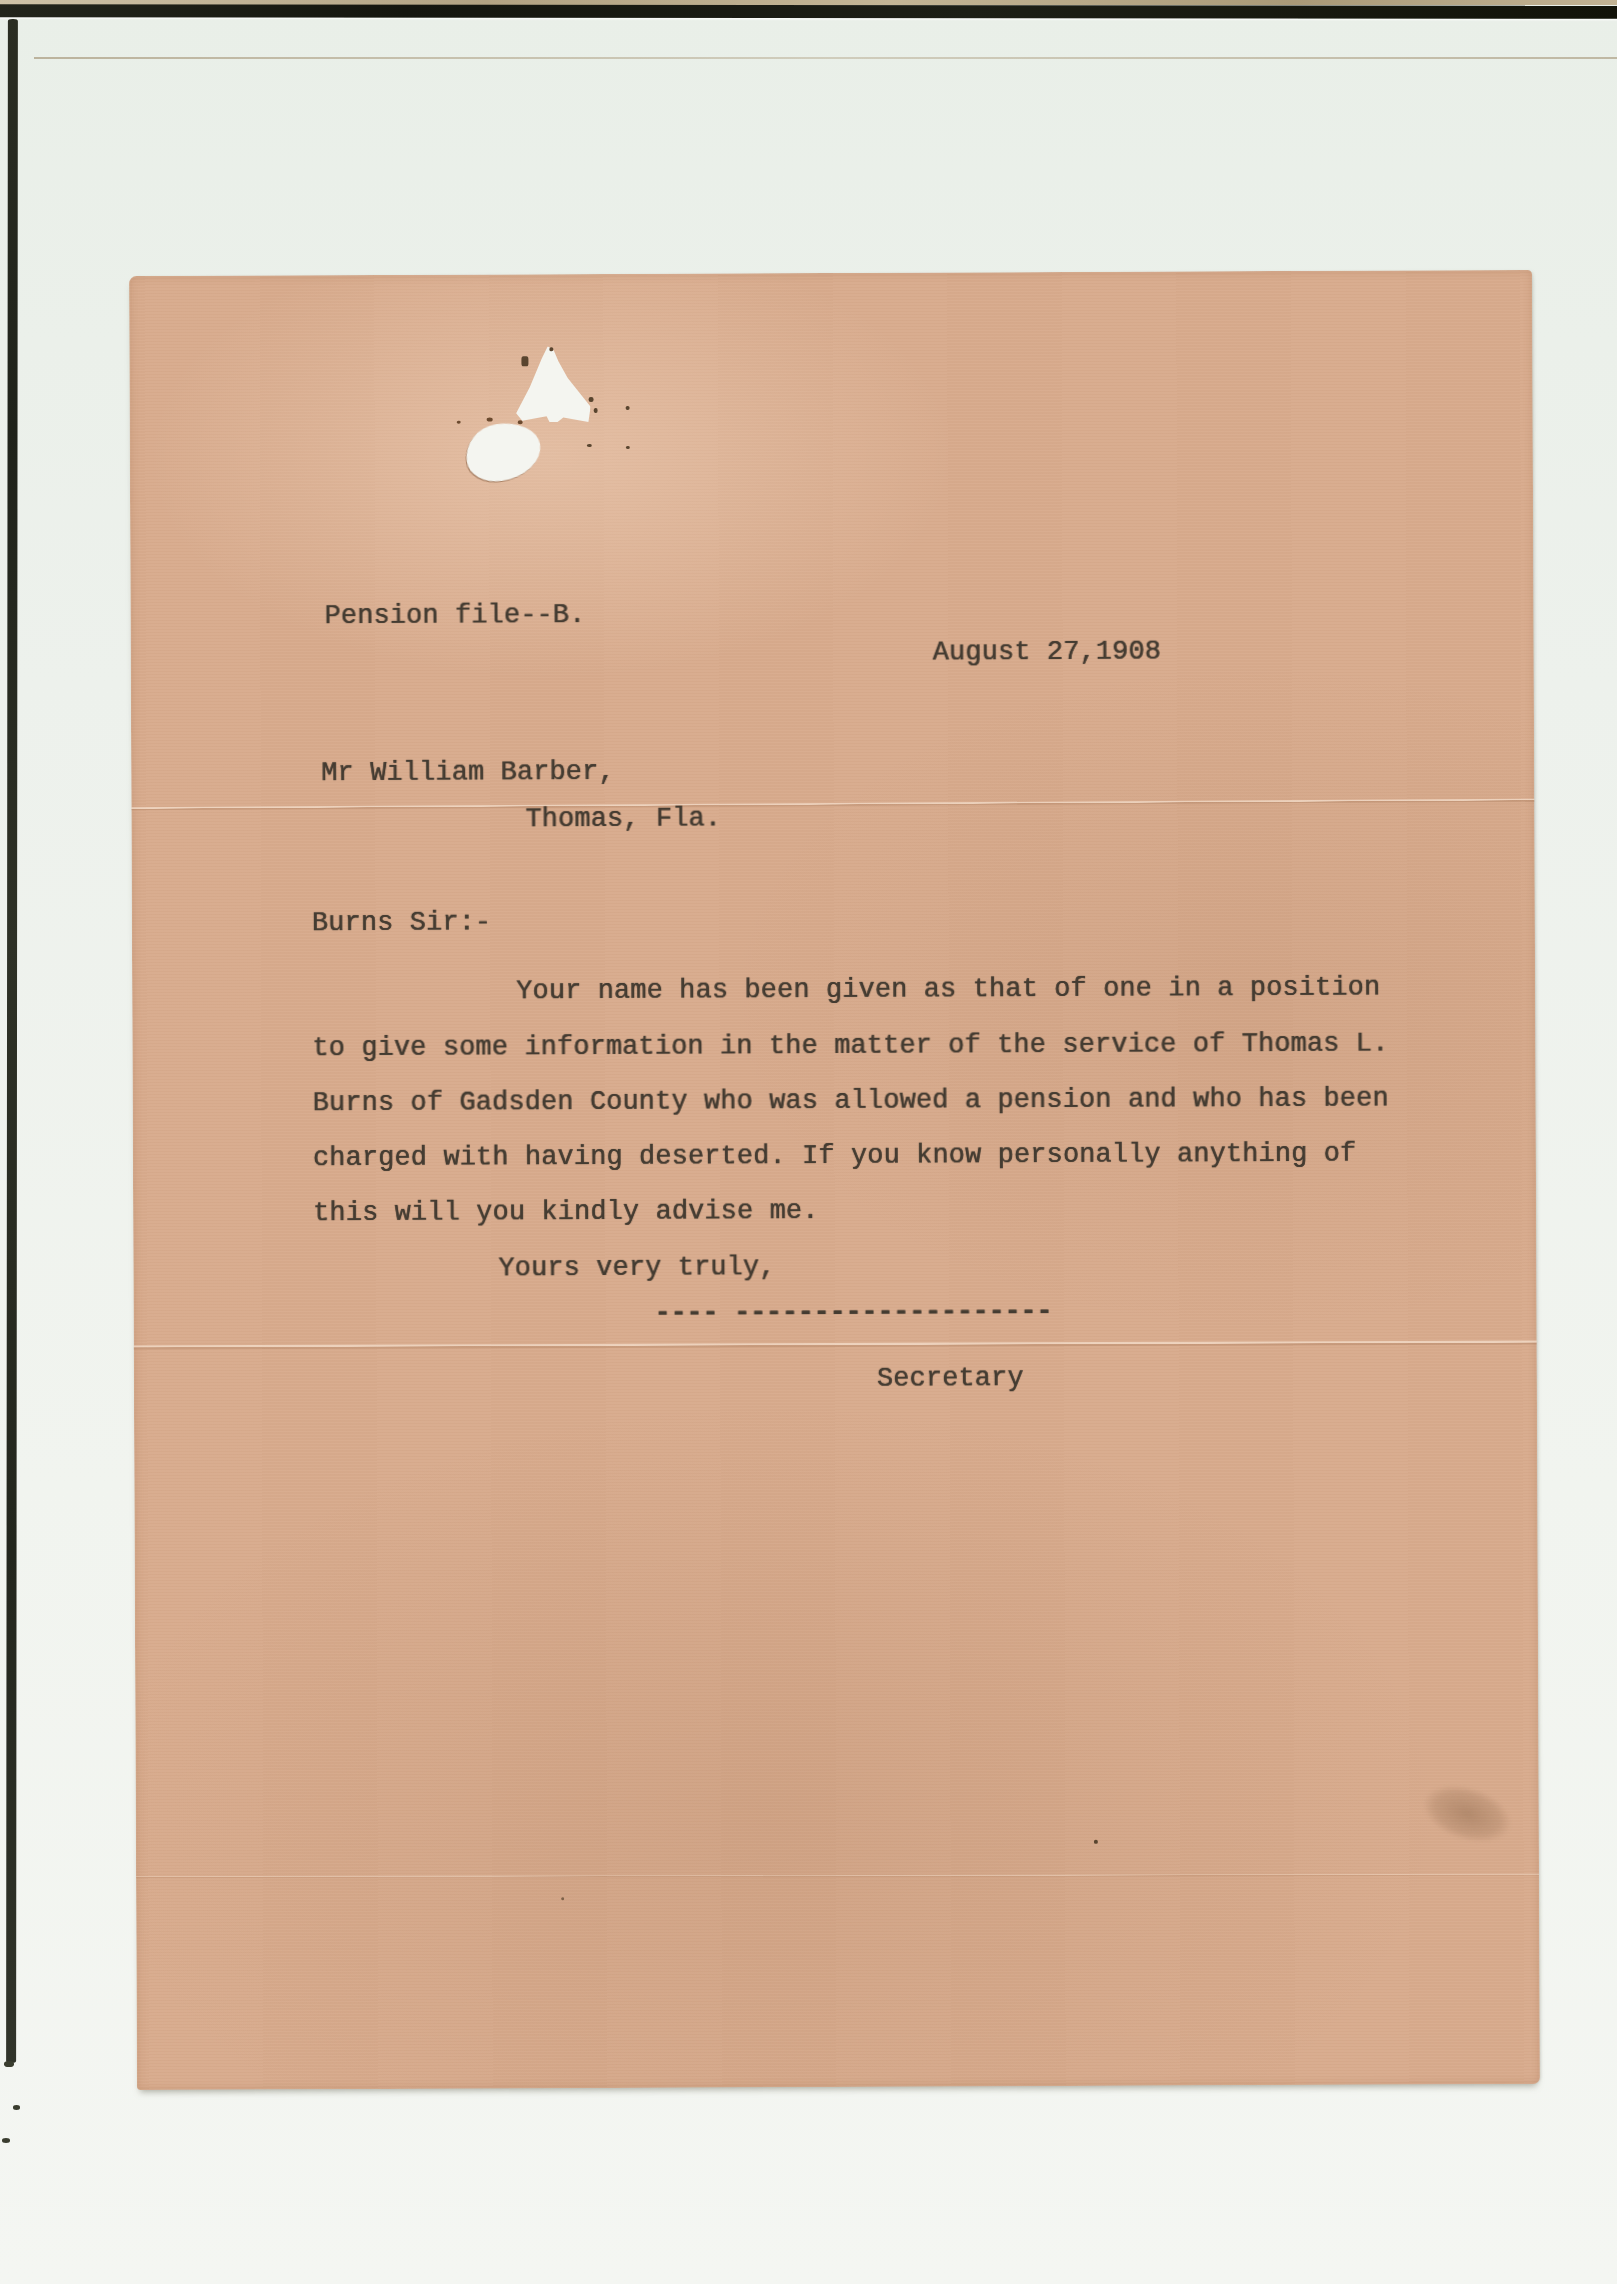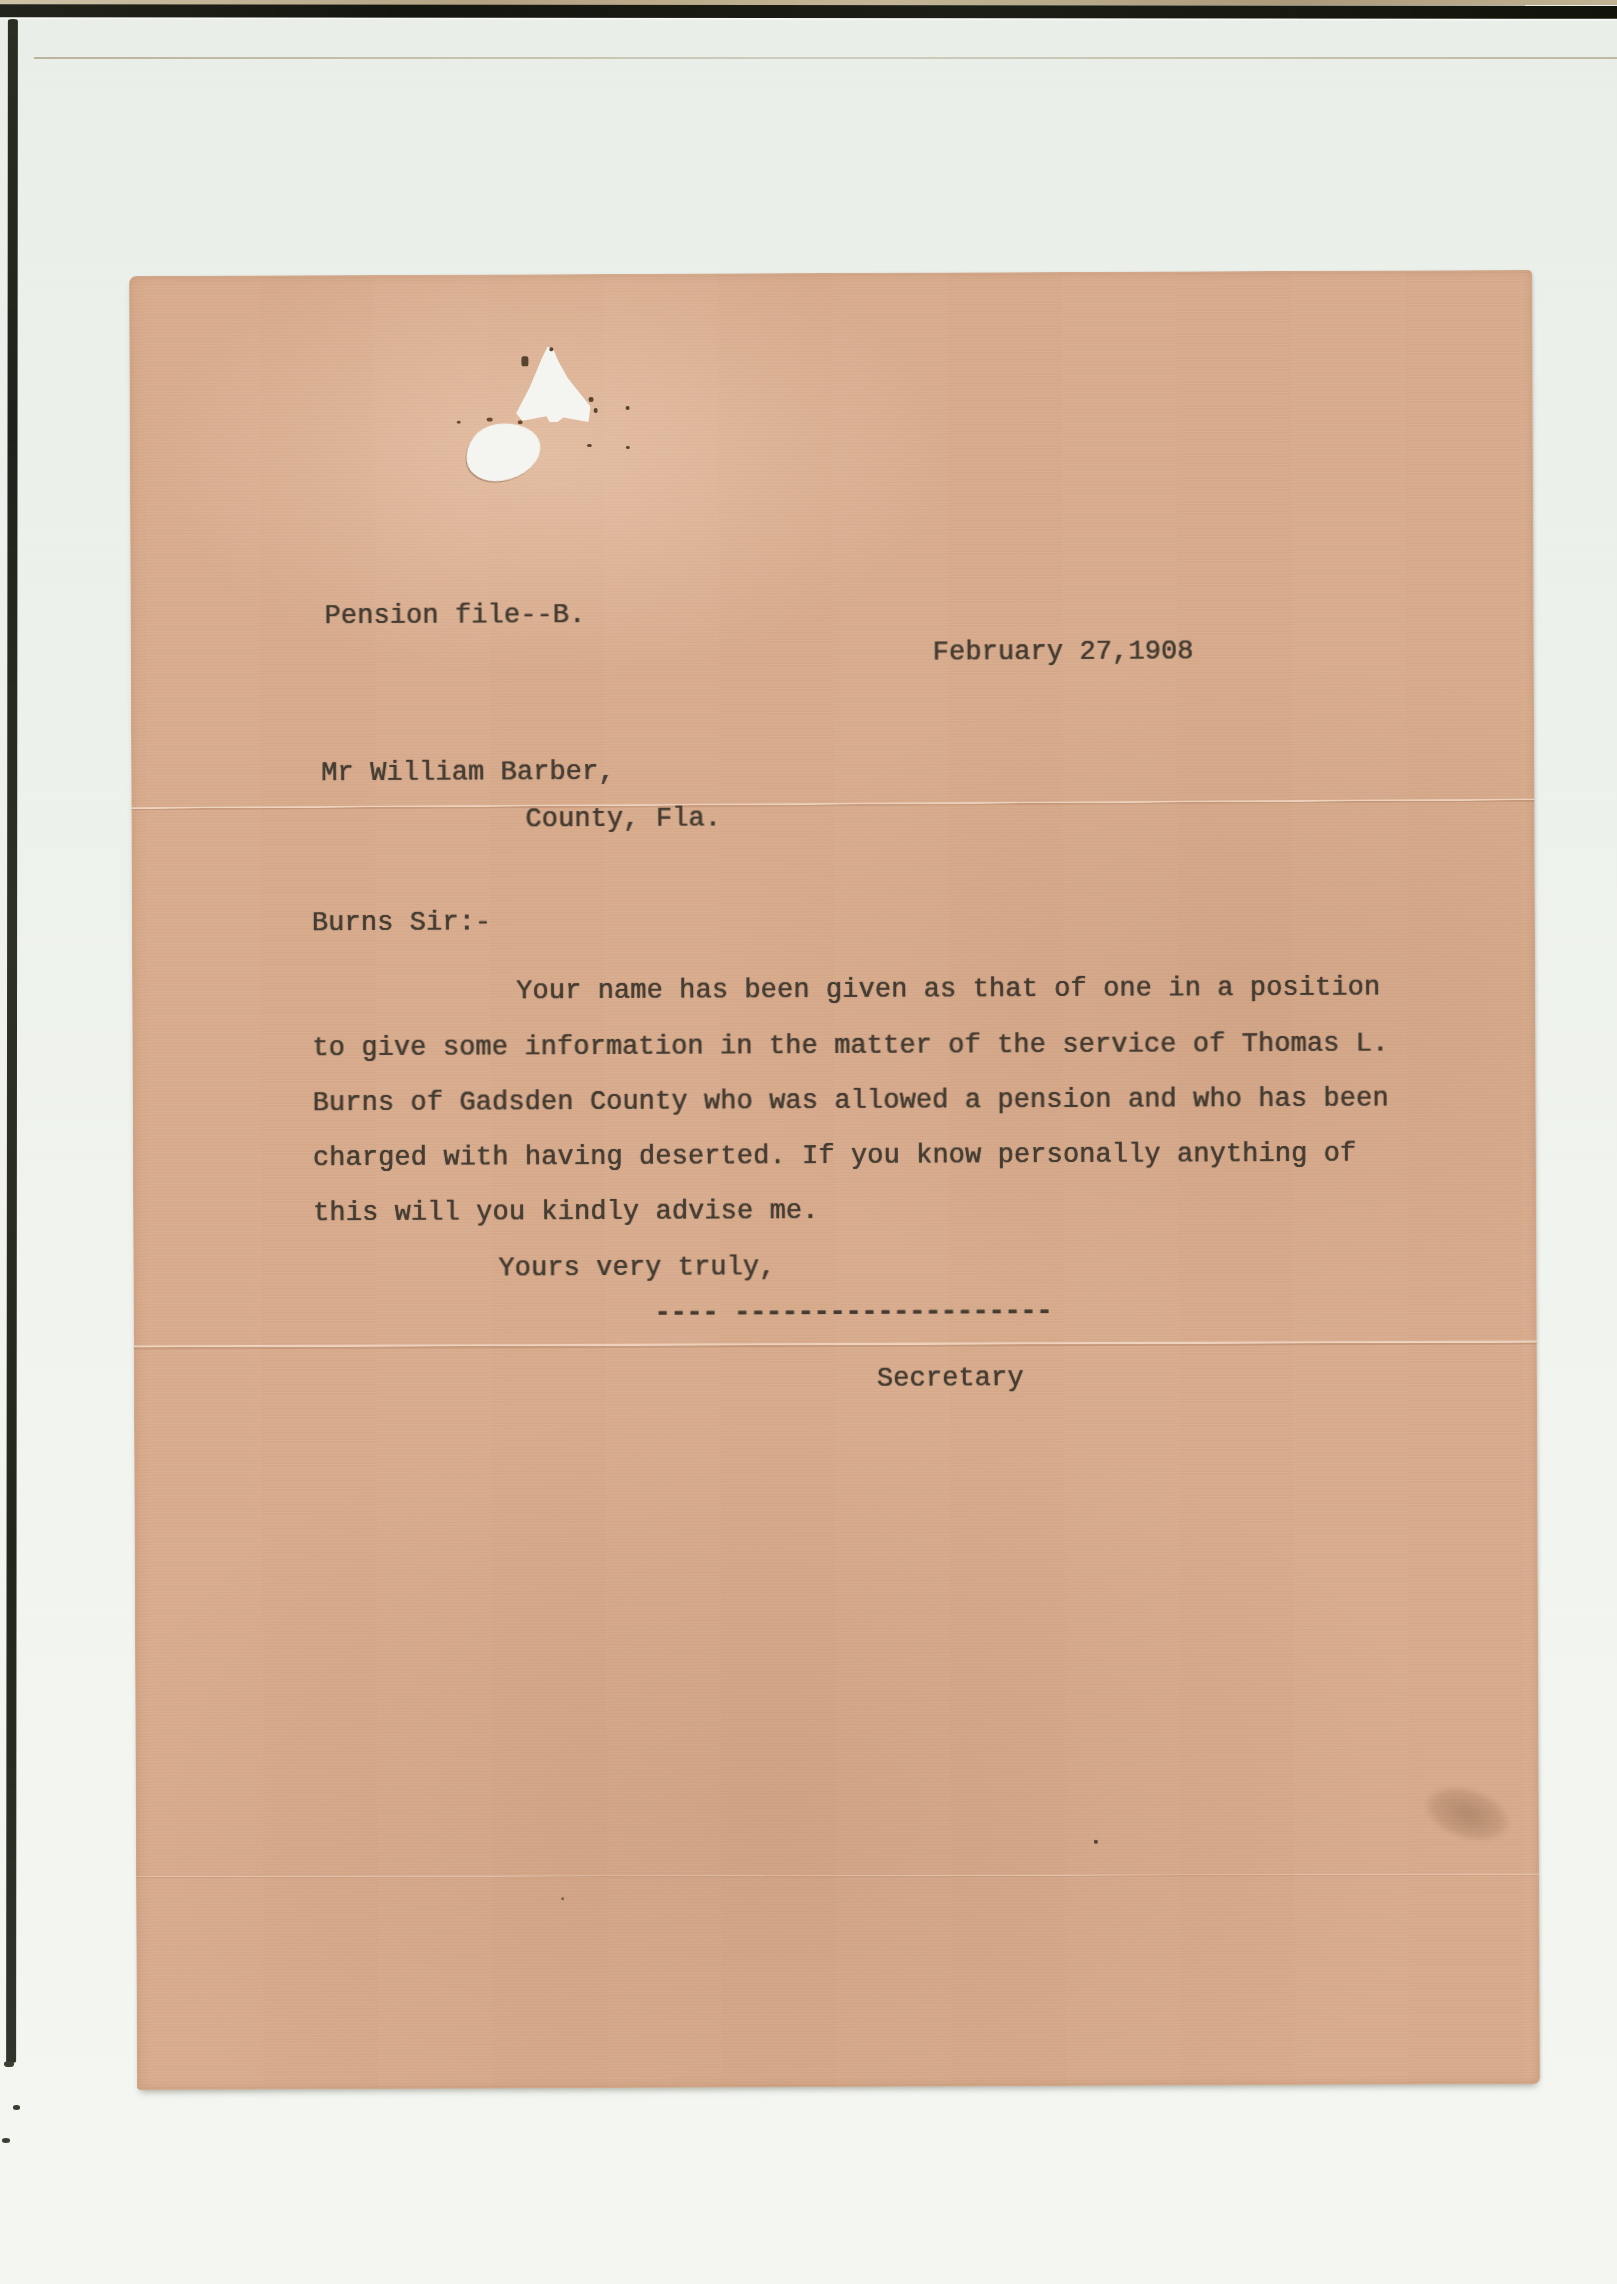--- a/index.html
+++ b/index.html
@@ -92,25 +92,25 @@
     <div class="speck" style="left:357px;top:143px;width:6px;height:3.7px;background:#6b4a2f;"></div>
     <div class="speck" style="left:327px;top:146px;width:3.7px;height:3px;background:#6b4a2f;"></div>
     <div class="speck" style="left:388px;top:146px;width:5.2px;height:3.7px;background:#6b4a2f;"></div>
 
     <div class="stain" style="left:1270px;top:1508px;width:123px;height:71px;"></div>
     <div class="speck" style="left:958px;top:1568px;width:3.7px;height:3.7px;"></div>
     <div class="speck" style="left:425px;top:1623px;width:3px;height:3px;opacity:.7;"></div>
 
     <div class="tw" style="left:194px;top:326px;">Pension file--B.</div>
 
-    <div class="tw" style="left:802px;top:365px;">February 27,1908</div>
+    <div class="tw" style="left:802px;top:365px;">August 27,1908</div>
 
     <div class="tw" style="left:190px;top:483px;">Mr William Barber,</div>
 
-    <div class="tw" style="left:394px;top:530px;">County, Fla.</div>
+    <div class="tw" style="left:394px;top:530px;">Thomas, Fla.</div>
 
     <div class="tw" style="left:180px;top:633px;">Burns Sir:-</div>
 
     <div class="tw" style="left:384px;top:702px;">Your name has been given as that of one in a position</div>
     <div class="tw" style="left:180px;top:758px;">to give some information in the matter of the service of Thomas L.</div>
     <div class="tw" style="left:180px;top:813px;">Burns of Gadsden County who was allowed a pension and who has been</div>
     <div class="tw" style="left:180px;top:868px;">charged with having deserted. If you know personally anything of</div>
     <div class="tw" style="left:180px;top:923px;">this will you kindly advise me.</div>
 
     <div class="tw" style="left:365px;top:979px;">Yours very truly,</div>

